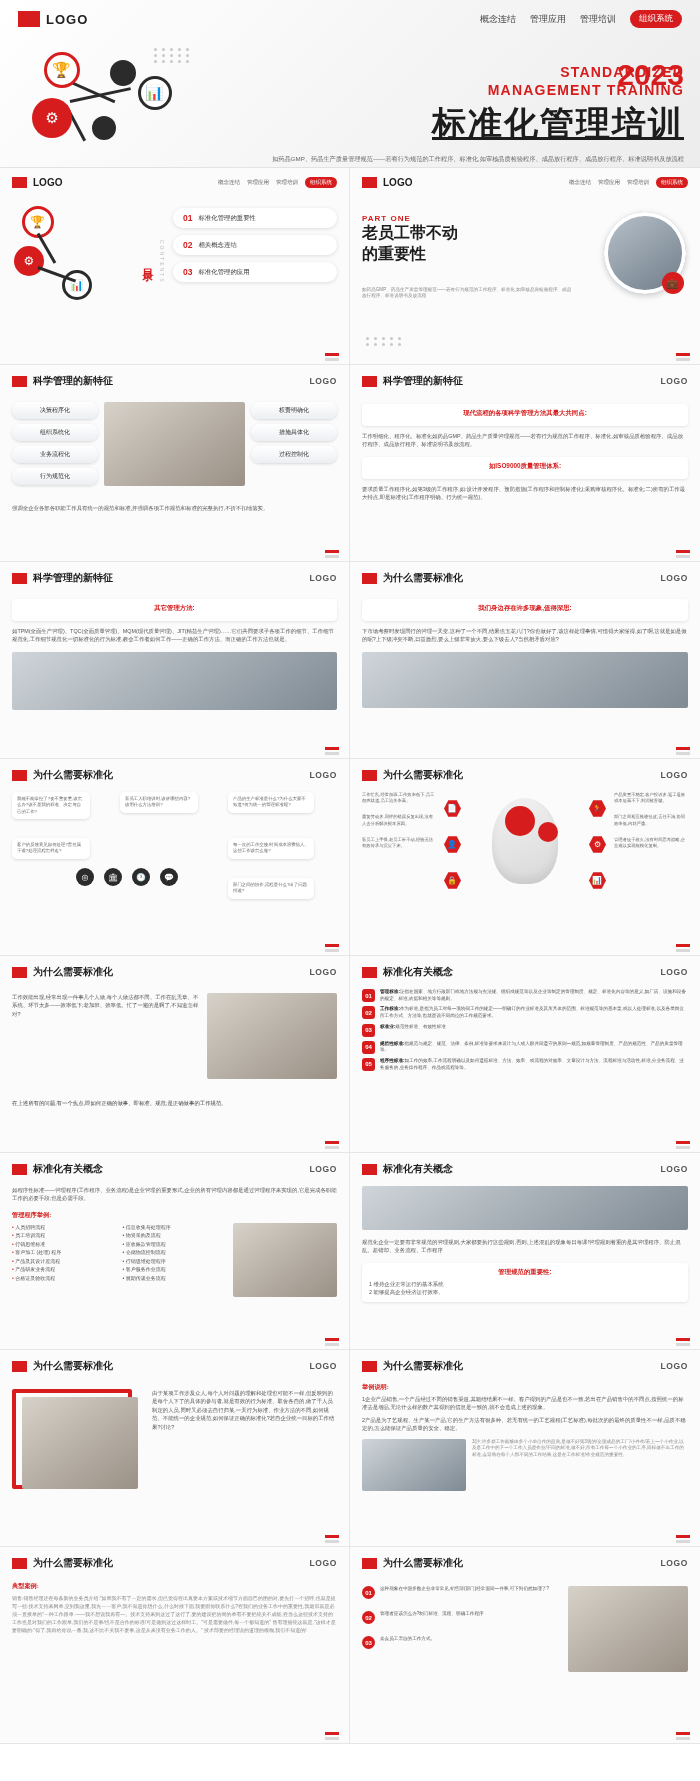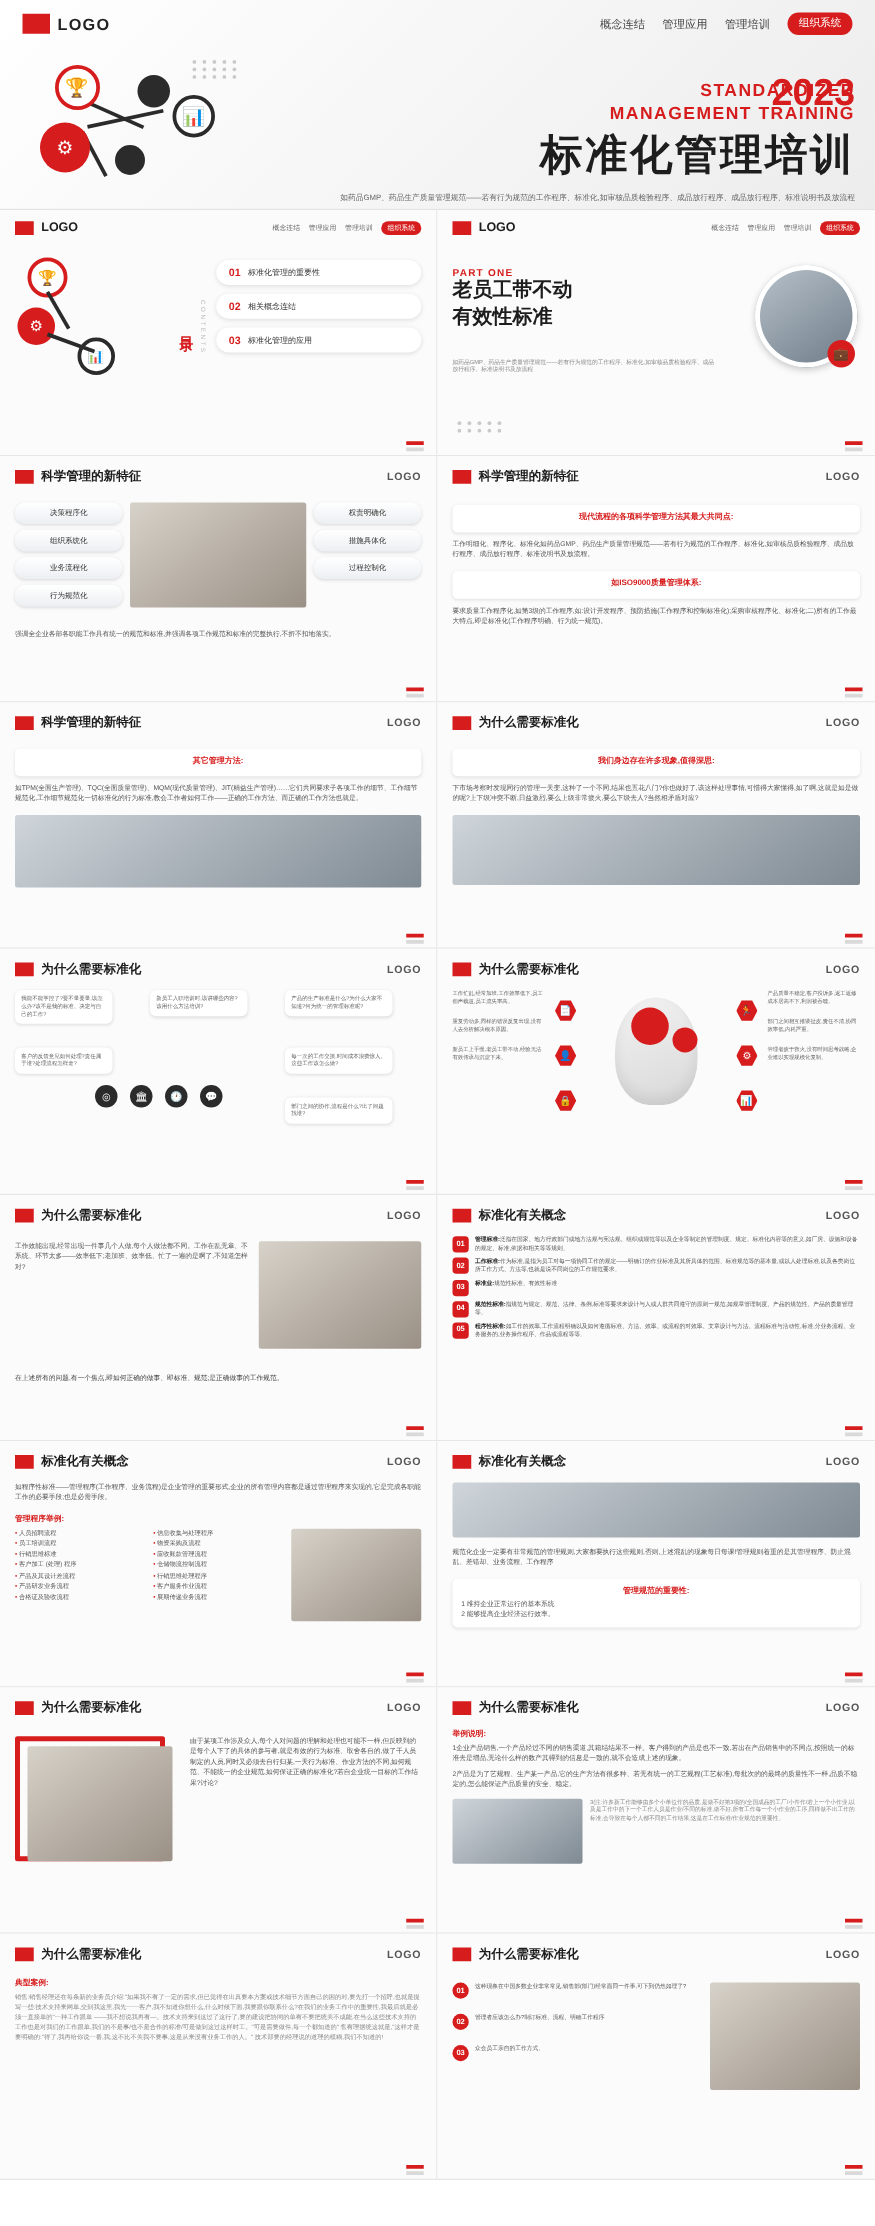--- a/index.html
+++ b/index.html
@@ -33,21 +33,21 @@
     padding: 3px 9px; font-size: 8.5px;
   }
   .cover-title-wrap {
     position: absolute; right: 16px; top: 64px; text-align: right; width: 430px;
   }
   .cover-eyebrow { color: #d61c1c; font-size: 14px; letter-spacing: 1.2px; font-weight: bold; line-height: 1.25; }
   .cover-year {
     position: absolute; right: 0; top: -6px; font-size: 30px; font-weight: bold; color: #d61c1c;
   }
   .cover-main-title {
-    font-size: 34px; font-weight: bold; letter-spacing: 2px; color: #1d1d1d; margin-top: 2px;
+    font-size: 34px; font-weight: bold; letter-spacing: 2px; color: #1d1d1d; margin-top: 2px; text-decoration: underline;
   }
   .cover-sub {
     font-size: 6.2px; color: #666; line-height: 1.5; margin-top: 7px; text-align: right;
   }
   .cover-graphic { position: absolute; left: 26px; top: 46px; width: 210px; height: 110px; }
   .node {
     position: absolute; border-radius: 50%; display:flex; align-items:center; justify-content:center;
     color:#fff; font-size: 15px;
   }
   .node.red { background: #d61c1c; }
@@ -274,21 +274,21 @@
         <div class="s-nav">
           <span>概念连结</span>
           <span>管理应用</span>
           <span>管理培训</span>
           <span class="pill">组织系统</span>
         </div>
       </div>
       <div style="margin-top:26px;width:170px;">
         <div class="part-label">PART ONE</div>
         <div class="part-title">老员工带不动</div>
-        <div class="part-title">有效性标准</div>
+        <div class="part-title">的重要性</div>
       </div>
       <div class="circ-photo"></div>
       <div class="circ-badge">💼</div>
       <div class="note" style="margin-top:22px;width:210px;">如药品GMP、药品生产质量管理规范——若有行为规范的工作程序、标准化,如审核品质检验程序、成品放行程序、标准说明书及放流程</div>
       <div class="dots-grid" style="left:16px;bottom:18px;">
         <i></i>
           <i></i>
           <i></i>
           <i></i>
           <i></i>

